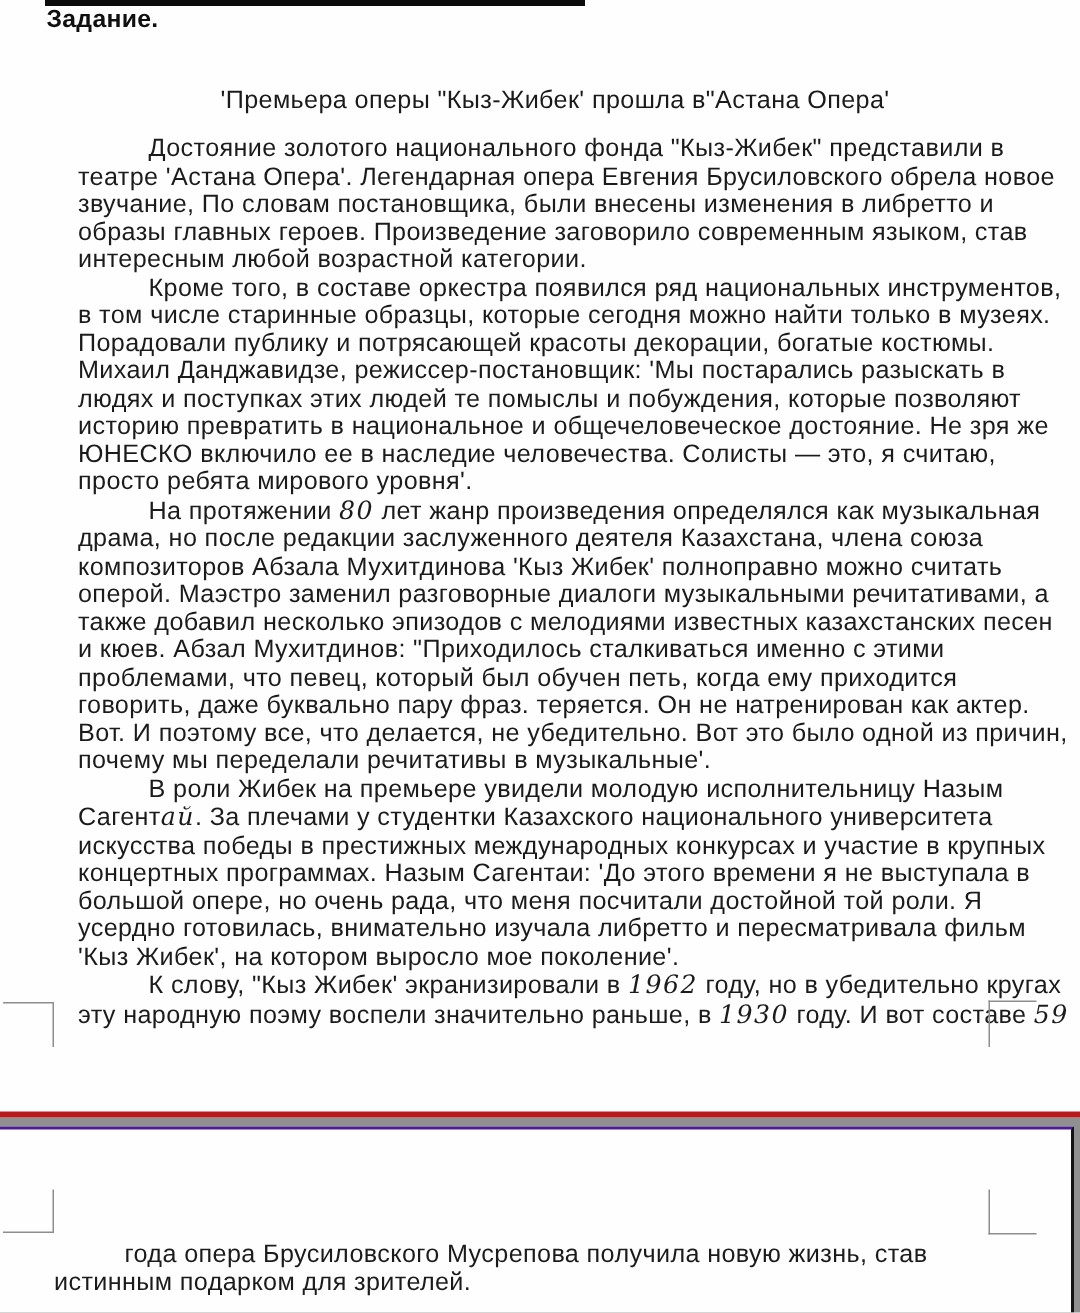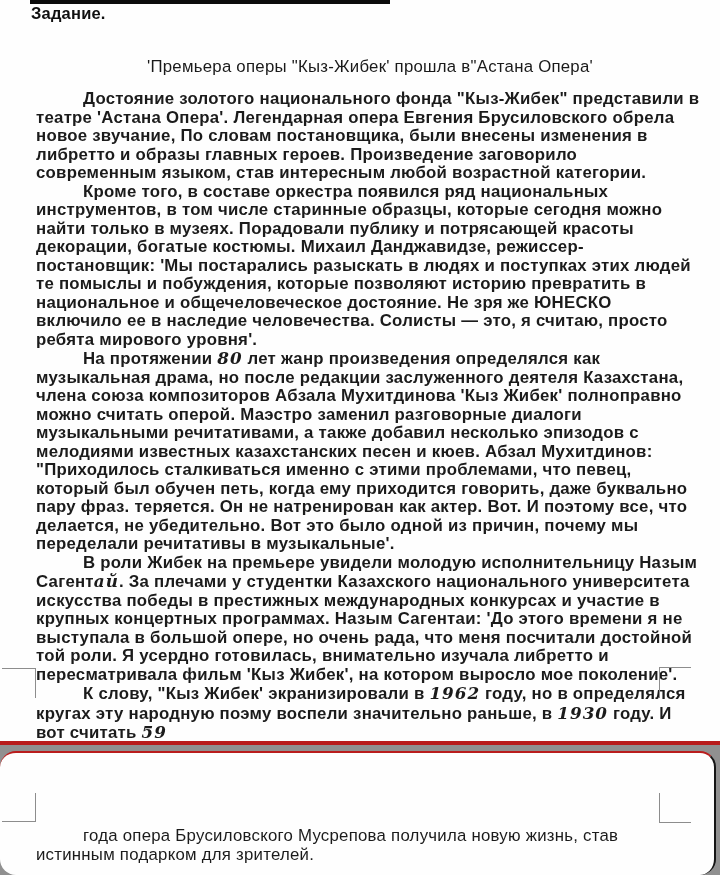--- a/index.html
+++ b/index.html
@@ -6,36 +6,36 @@
   .screen {
     position:relative; width:720px; height:875px;
     background:#909090; overflow:hidden;
     font-family:"Liberation Sans", sans-serif;
   }
   .page {
     position:absolute; left:0; width:714px; background:#fefefe;
     border-right:2px solid #141414;
   }
   .page1 { top:0; height:741px; border-bottom:4px solid #b91c1c;padding-left:40px; }
-  .page2 { top:751px; height:122px; border-top:2px solid #b91c1c;border-radius:16px; }
+  .page2 { top:751px; height:122px; border-top:2px solid #4c1d95; }
 
   .cutoff-bar { position:absolute; left:30px; top:0; width:360px; height:4px; background:#0b0b0b; }
 
   .header {
     position:absolute; left:31px; top:3px;
     font-size:16.5px; font-weight:700; line-height:21px;
     color:#101010; letter-spacing:0.2px;
   }
   .title {
     position:absolute; left:0; right:14px; top:57px; text-align:center;
     font-size:16.8px; color:#1a1a1a; letter-spacing:0.25px;
   }
   .body {
-    position:absolute; left:36px; top:90px; width:664px;
-    font-size:16.8px; line-height:18.5px; color:#1b1b1b; letter-spacing:0.25px;font-weight:bold;
+    position:absolute; left:52px; top:90px; width:664px;
+    font-size:16.8px; line-height:18.5px; color:#1b1b1b; letter-spacing:0.25px;
   }
   .body p { margin:0; text-indent:47px; }
   .body2 {
     position:absolute; left:36px; top:74px; width:664px;
     font-size:16.8px; line-height:18.5px; color:#1b1b1b; letter-spacing:0.25px;
   }
   .body2 p { margin:0; text-indent:47px; }
 
   .hw {
     font-family:"DejaVu Serif", serif; font-style:italic;
@@ -60,21 +60,21 @@
       <div>Задание.</div>
     </div>
 
     <div class="title">'Премьера оперы "Кыз-Жибек' прошла в"Астана Опера'</div>
 
     <div class="body">
       <p><span>Достояние золотого национального фонда "Кыз-Жибек" представили в театре 'Астана Опера'. Легендарная опера Евгения Брусиловского обрела новое звучание, По словам постановщика, были внесены изменения в либретто и образы главных героев. Произведение заговорило современным языком, став интересным любой возрастной категории.</span></p>
       <p><span>Кроме того, в составе оркестра появился ряд национальных инструментов, в том числе старинные образцы, которые сегодня можно найти только в музеях. Порадовали публику и потрясающей красоты декорации, богатые костюмы. Михаил Данджавидзе, режиссер-постановщик: 'Мы постарались разыскать в людях и поступках этих людей те помыслы и побуждения, которые позволяют историю превратить в национальное и общечеловеческое достояние. Не зря же ЮНЕСКО включило ее в наследие человечества. Солисты — это, я считаю, просто ребята мирового уровня'.</span></p>
       <p><span>На протяжении </span><span class="hw">80</span><span> лет жанр произведения определялся как музыкальная драма, но после редакции заслуженного деятеля Казахстана, члена союза композиторов Абзала Мухитдинова 'Кыз Жибек' полноправно можно считать оперой. Маэстро заменил разговорные диалоги музыкальными речитативами, а также добавил несколько эпизодов с мелодиями известных казахстанских песен и кюев. Абзал Мухитдинов: "Приходилось сталкиваться именно с этими проблемами, что певец, который был обучен петь, когда ему приходится говорить, даже буквально пару фраз. теряется. Он не натренирован как актер. Вот. И поэтому все, что делается, не убедительно. Вот это было одной из причин, почему мы переделали речитативы в музыкальные'.</span></p>
       <p><span>В роли Жибек на премьере увидели молодую исполнительницу Назым Сагент</span><span class="hw">ай</span><span>. За плечами у студентки Казахского национального университета искусства победы в престижных международных конкурсах и участие в крупных концертных программах. Назым Сагентаи: 'До этого времени я не выступала в большой опере, но очень рада, что меня посчитали достойной той роли. Я усердно готовилась, внимательно изучала либретто и пересматривала фильм 'Кыз Жибек', на котором выросло мое поколение'.</span></p>
-      <p><span>К слову, "Кыз Жибек' экранизировали в </span><span class="hw">1962</span><span> году, но в определялся кругах эту народную поэму воспели значительно раньше, в </span><span class="hw">1930</span><span> году. И вот считать </span><span class="hw">59</span></p>
+      <p><span>К слову, "Кыз Жибек' экранизировали в </span><span class="hw">1962</span><span> году, но в убедительно кругах эту народную поэму воспели значительно раньше, в </span><span class="hw">1930</span><span> году. И вот составе </span><span class="hw">59</span></p>
     </div>
 
     <div class="mark m1l"></div>
     <div class="mark m1r"></div>
   </div>
 
   <div class="page page2">
     <div class="mark m2l"></div>
     <div class="mark m2r"></div>
     <div class="body2">

